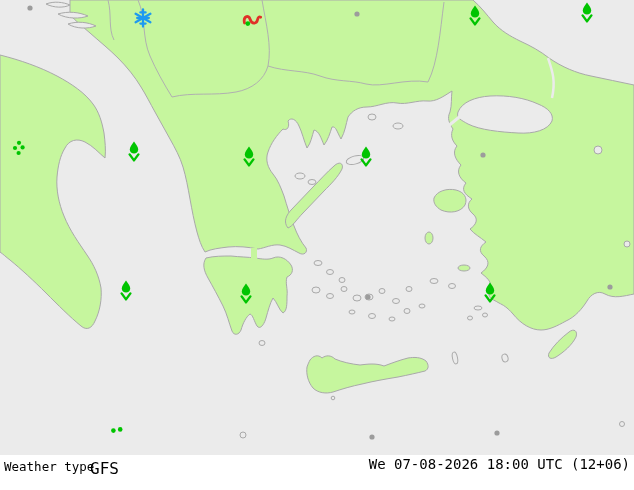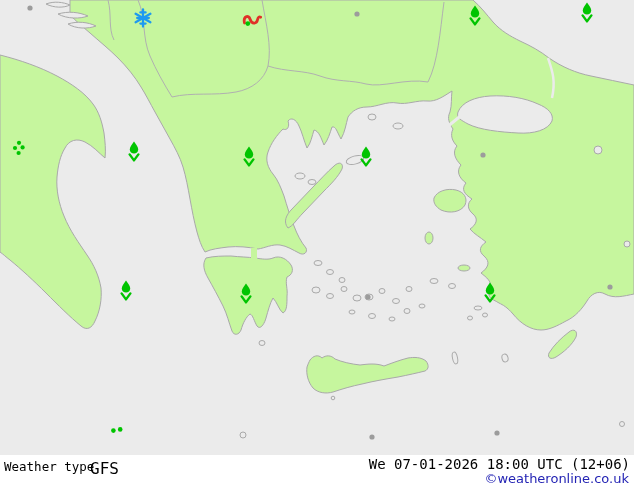--- a/index.html
+++ b/index.html
@@ -213,17 +213,16 @@
           <use href="#sym-rain" xlink:href="#sym-rain" transform="translate(246,294)"></use>
           <use href="#sym-rain" xlink:href="#sym-rain" transform="translate(490,293)"></use>
           <use href="#sym-drizzle2" xlink:href="#sym-drizzle2" transform="translate(117,430)"></use>
         </g>
     </svg>
   </div>
 
   <div class="footer">
     <span class="lbl">Weather type</span>
     <span class="model">GFS</span>
-    <span class="dt">We 07-01-2026 18:00 UTC (12+06)</span>
-    <a class="cr" href="#">©weatheronline.co.uk</a>
+    <span class="dt">We 07-08-2026 18:00 UTC (12+06)</span>
   </div>
 
 </div>
 
 </body></html>

